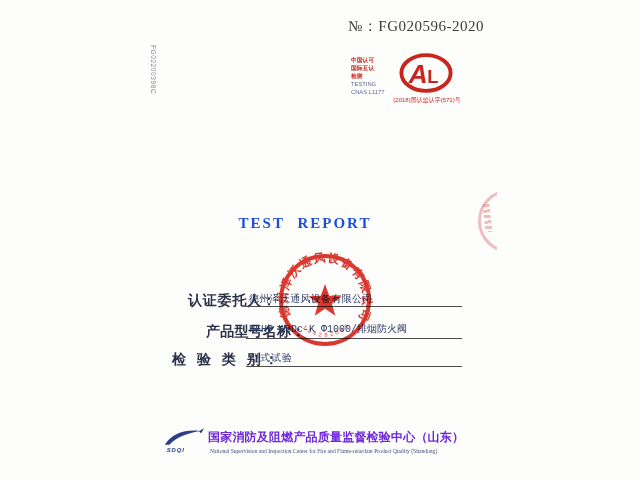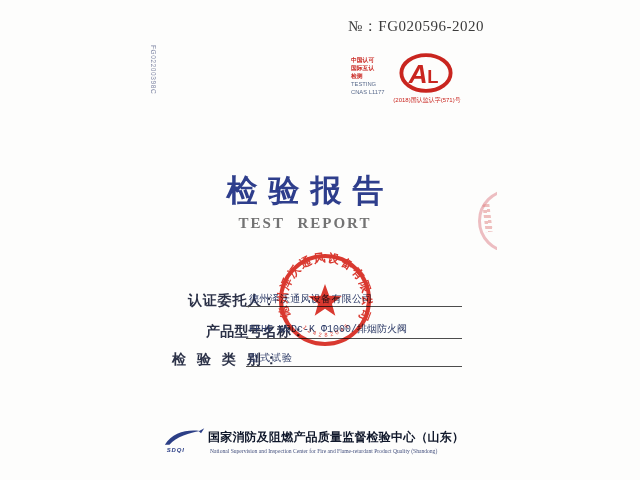--- a/index.html
+++ b/index.html
@@ -23,21 +23,21 @@
   .cnas-text .en{color:#5a6b8c;}
   .cal{position:absolute;left:398px;top:52px;}
   .cal-caption{position:absolute;left:380px;top:96px;width:94px;text-align:center;
                font-size:6px;color:#c9251f;white-space:nowrap;}
 
   
   .title-zh{position:absolute;left:130px;top:170px;width:350px;text-align:center;
             font-size:31px;font-weight:bold;color:#2e3e8c;letter-spacing:11px;text-indent:11px;}
   .title-en{position:absolute;left:130px;top:215px;width:350px;text-align:center;
             font-family:"Liberation Serif","DejaVu Serif",serif;font-size:15px;font-weight:bold;
-            color:#737373;letter-spacing:2px;word-spacing:7px;}
+            color:#1d4ed8;letter-spacing:2px;word-spacing:7px;}
 
   
   .frow{position:absolute;white-space:nowrap;}
   .flabel{color:#2b3147;font-size:14px;font-weight:600;}
   .fvalue{color:#2c3a66;font-size:10px;}
   .lab1{left:188px;top:292px;letter-spacing:.8px;}
   .val1{left:249px;top:292px;letter-spacing:.3px;}
   .lab2{left:187px;top:323px;letter-spacing:.2px;margin-left:19px;}
   .val2{left:249px;top:322px;font-family:"Liberation Mono","DejaVu Sans Mono",monospace;font-size:10px;}
   .lab3{left:172px;top:351px;letter-spacing:3.5px;}
@@ -49,21 +49,21 @@
   .company-seal{position:absolute;left:277px;top:252px;width:96px;height:96px;
                 mix-blend-mode:multiply;opacity:.92;}
   .edge-stamp{position:absolute;left:477px;top:188px;width:20px;height:62px;overflow:hidden;opacity:.65;}
   .edge-stamp .ring{position:absolute;left:1px;top:1px;width:58px;height:58px;border-radius:50%;
                     border:3px solid rgba(208,75,85,.55);}
   .edge-stamp .marks{position:absolute;left:7px;top:16px;width:7px;height:28px;transform:rotate(-7deg);
                      background:repeating-linear-gradient(180deg,rgba(205,60,60,.5) 0 3px,transparent 3px 5.5px);}
 
   
   .footer-logo{position:absolute;left:163px;top:427px;}
-  .footer-zh{position:absolute;left:208px;top:429px;font-size:12px;font-weight:bold;color:#0f172a;
+  .footer-zh{position:absolute;left:208px;top:429px;font-size:12px;font-weight:bold;color:#6d28d9;
              letter-spacing:.2px;white-space:nowrap;}
   .footer-en{position:absolute;left:210px;top:448px;font-family:"Liberation Serif","DejaVu Serif",serif;
              font-size:5.6px;color:#44507e;white-space:nowrap;}
 </style>
 </head>
 <body>
 
 <div id="stage">
   <div class="page">
 
@@ -85,21 +85,20 @@
 
     <div class="cal">
       <svg width="56" height="42" viewBox="0 0 58 42">
         <ellipse cx="29" cy="21" rx="25.5" ry="18.5" fill="none" stroke="#c9251f" stroke-width="4"></ellipse>
         <text x="21" y="31" text-anchor="middle" font-size="27" font-weight="bold" fill="#c9251f" font-style="italic">A</text>
         <text x="36" y="31" text-anchor="middle" font-size="19" font-weight="bold" fill="#c9251f">L</text>
       </svg>
     </div>
     <div class="cal-caption">(2018)国认监认字(571)号</div>
 
-    <div class="title-zh">检验报告</div>
     <div class="title-en">TEST REPORT</div>
 
     <div class="edge-stamp">
       <div class="ring"></div>
       <div class="marks"></div>
     </div>
 
     <div class="frow flabel lab1">认证委托人：</div>
     <div class="frow fvalue val1">德州泽沃通风设备有限公司</div>
     <div class="uline ul1"></div>

